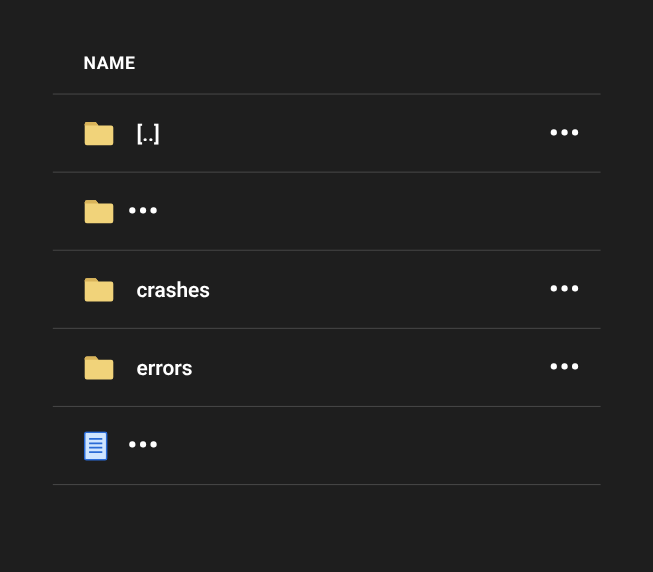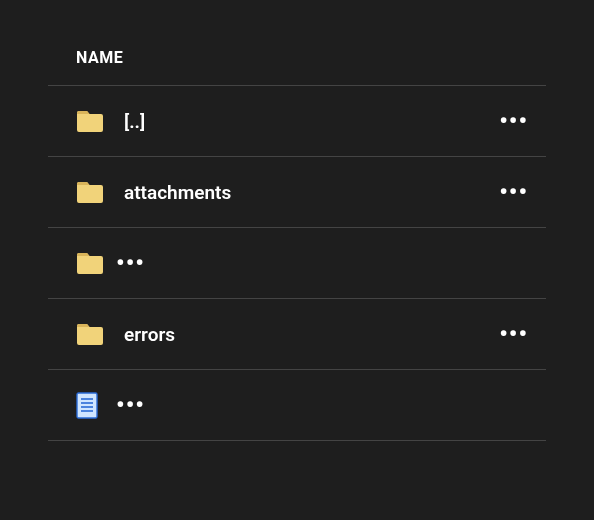--- a/index.html
+++ b/index.html
@@ -73,31 +73,31 @@
       <span class="actions">•••</span>
     </div>
     <div class="divider"></div>
     <div class="row">
       <span class="icon-slot">
         <svg width="28" height="23" viewBox="0 0 28 23">
     <path d="M1 3 Q1 1 3 1 L11 1 L13.5 4 L25 4 Q27 4 27 6 L27 20 Q27 22 25 22 L3 22 Q1 22 1 20 Z" fill="#f1d37a"></path>
     <path d="M1 3 Q1 1 3 1 L11 1 L13.5 4 L1 4 Z" fill="#d9b45a"></path>
   </svg>
       </span>
-      <span class="label">attachments</span>
       <span class="actions">•••</span>
     </div>
     <div class="divider"></div>
     <div class="row">
       <span class="icon-slot">
         <svg width="28" height="23" viewBox="0 0 28 23">
     <path d="M1 3 Q1 1 3 1 L11 1 L13.5 4 L25 4 Q27 4 27 6 L27 20 Q27 22 25 22 L3 22 Q1 22 1 20 Z" fill="#f1d37a"></path>
     <path d="M1 3 Q1 1 3 1 L11 1 L13.5 4 L1 4 Z" fill="#d9b45a"></path>
   </svg>
       </span>
+      <span class="label">crashes</span>
       <span class="actions">•••</span>
     </div>
     <div class="divider"></div>
     <div class="row">
       <span class="icon-slot">
         <svg width="28" height="23" viewBox="0 0 28 23">
     <path d="M1 3 Q1 1 3 1 L11 1 L13.5 4 L25 4 Q27 4 27 6 L27 20 Q27 22 25 22 L3 22 Q1 22 1 20 Z" fill="#f1d37a"></path>
     <path d="M1 3 Q1 1 3 1 L11 1 L13.5 4 L1 4 Z" fill="#d9b45a"></path>
   </svg>
       </span>

